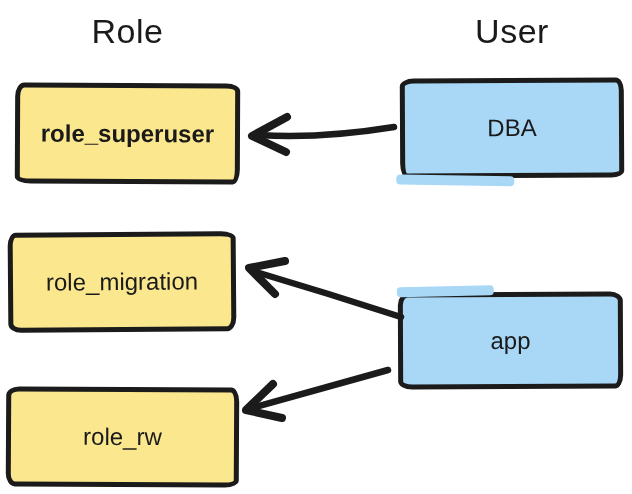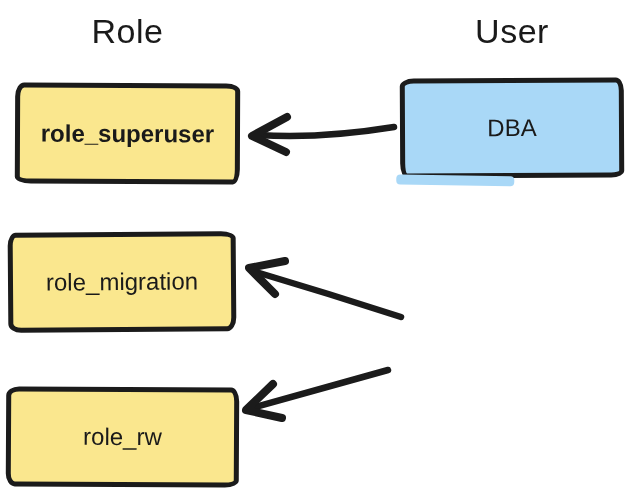--- a/index.html
+++ b/index.html
@@ -116,20 +116,23 @@
   </div>
 
   <div class="node role-node role-migration">
     <span>role_migration</span>
   </div>
 
   <div class="node role-node role-rw">
     <span>role_rw</span>
   </div>
 
+  <div class="node user-node app">
+    <span>app</span>
+  </div>
 
   <svg class="edges" viewBox="0 0 632 494">
 
     <g>
       <path class="shaft" d="M 394 127 Q 320 139 258 135"></path>
       <path class="head" d="M 287 117 L 252 136 L 286 152"></path>
     </g>
 
     <g>
       <path class="shaft" d="M 401 317 Q 330 294 256 272"></path>

